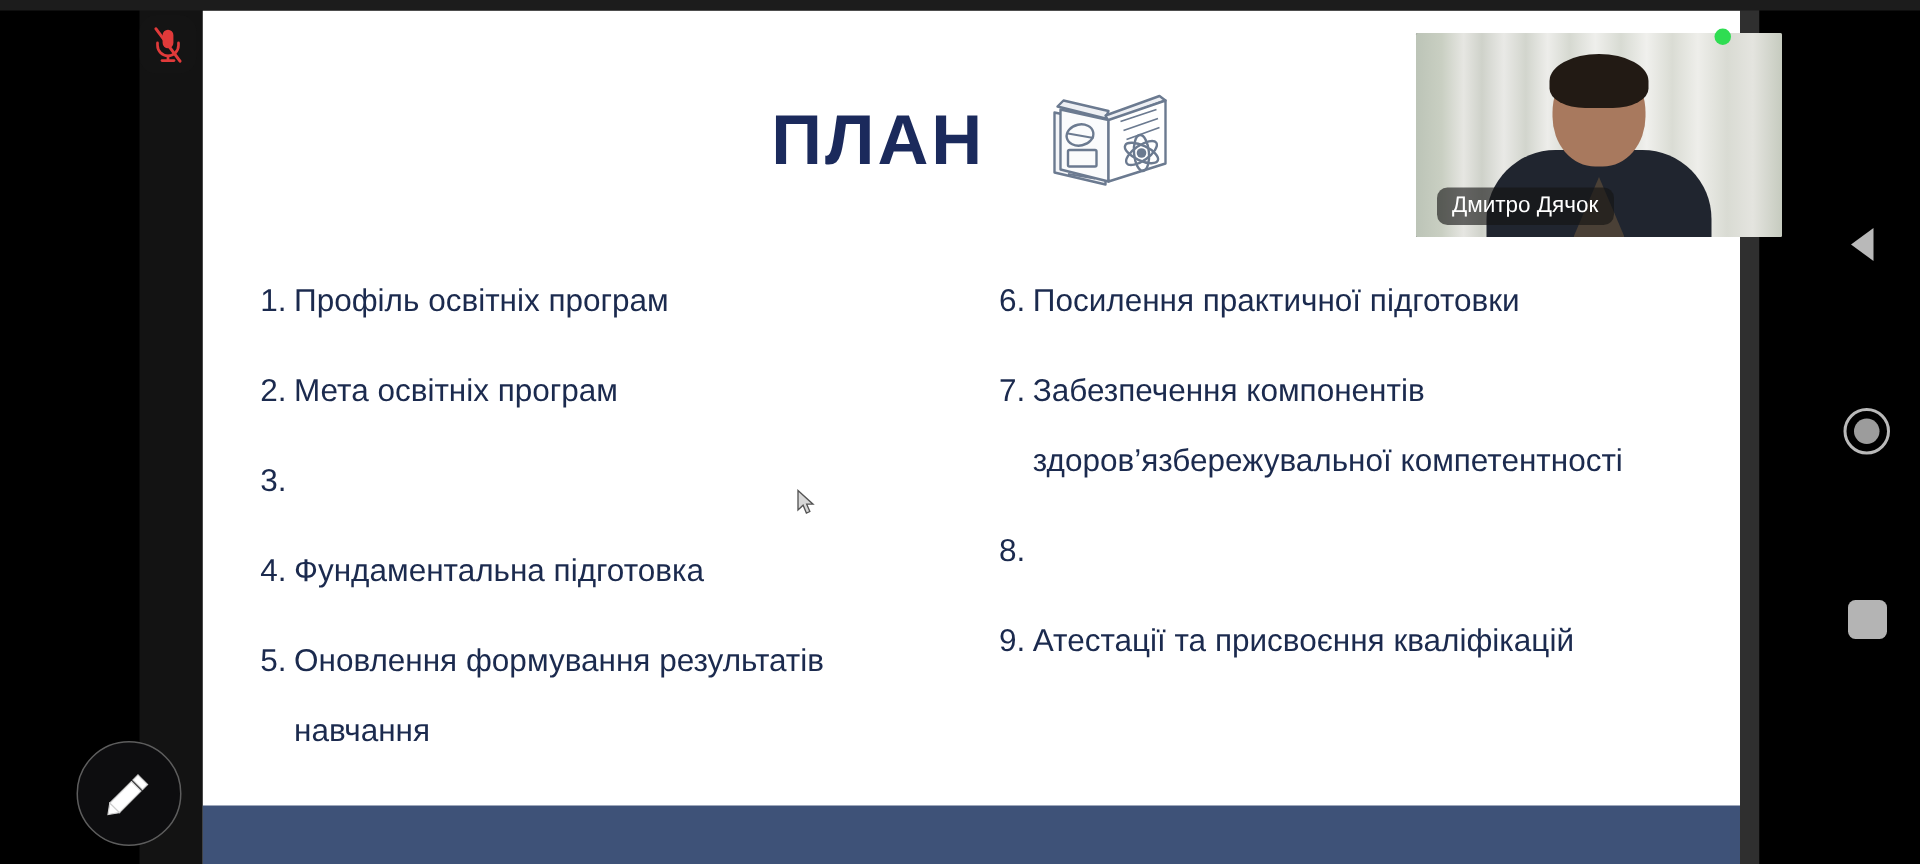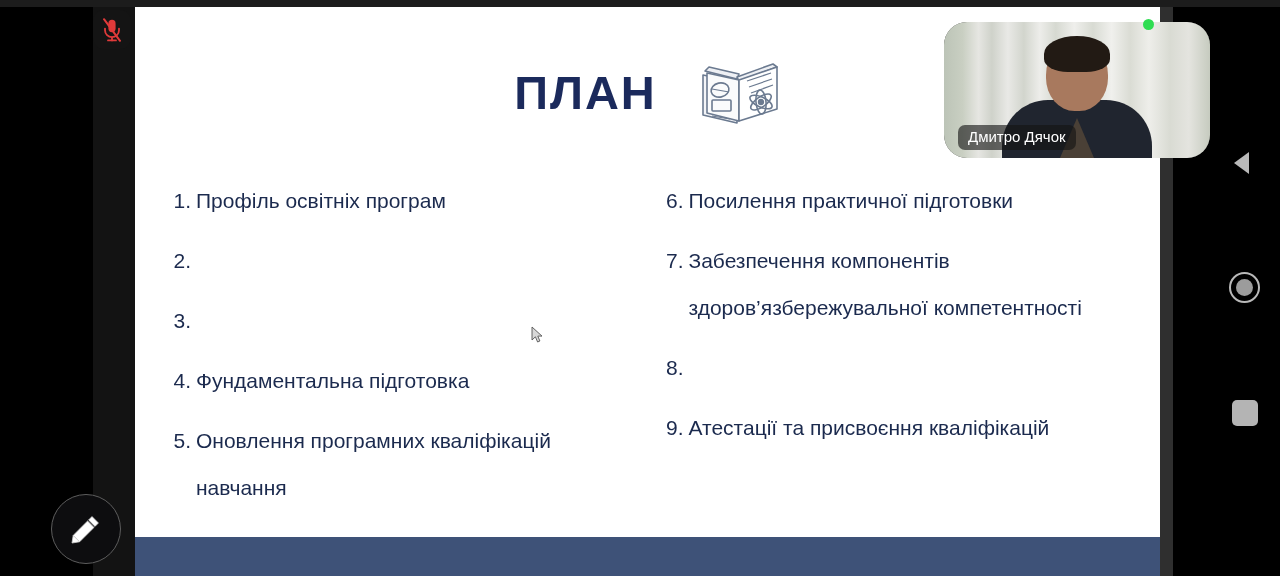--- a/index.html
+++ b/index.html
@@ -130,22 +130,22 @@
     display: flex;
     align-items: center;
     justify-content: center;
   }
   .mic-off-icon { width: 22px; height: 24px; display: block; }
 
   
   .video-tile {
     position: absolute;
     left: 944px; top: 22px;
-    width: 266px; height: 136px;
-    border-radius: 23px;
+    width: 244px; height: 136px;
+    border-radius: 1px;
     overflow: hidden;
     background: #404040;
   }
   .video-bg {
     position: absolute; inset: 0;
     background:
       linear-gradient(90deg,
         #bcc4b7 0%, #c9cfc2 7%, #e6e6e2 13%, #cfd2ca 18%,
         #e9e9e6 24%, #d2d5cd 30%, #ededea 36%, #d6d9d1 42%,
         #efefec 49%, #d8dbd3 56%, #f0f0ed 63%, #dadcd4 70%,
@@ -289,31 +289,32 @@
 
     <div class="plan-columns">
 
       <div class="plan-col left">
         <div class="plan-item">
           <span class="plan-num">1.</span>
           <span class="plan-text">Профіль освітніх програм</span>
         </div>
         <div class="plan-item">
           <span class="plan-num">2.</span>
+          <span class="plan-text">Мета освітніх програм</span>
         </div>
         <div class="plan-item">
           <span class="plan-num">3.</span>
         </div>
         <div class="plan-item">
           <span class="plan-num">4.</span>
           <span class="plan-text">Фундаментальна підготовка</span>
         </div>
         <div class="plan-item">
           <span class="plan-num">5.</span>
-          <span class="plan-text">Оновлення програмних кваліфікацій навчання</span>
+          <span class="plan-text">Оновлення формування результатів навчання</span>
         </div>
       </div>
 
       <div class="plan-col right">
         <div class="plan-item">
           <span class="plan-num">6.</span>
           <span class="plan-text">Посилення практичної підготовки</span>
         </div>
         <div class="plan-item">
           <span class="plan-num">7.</span>

